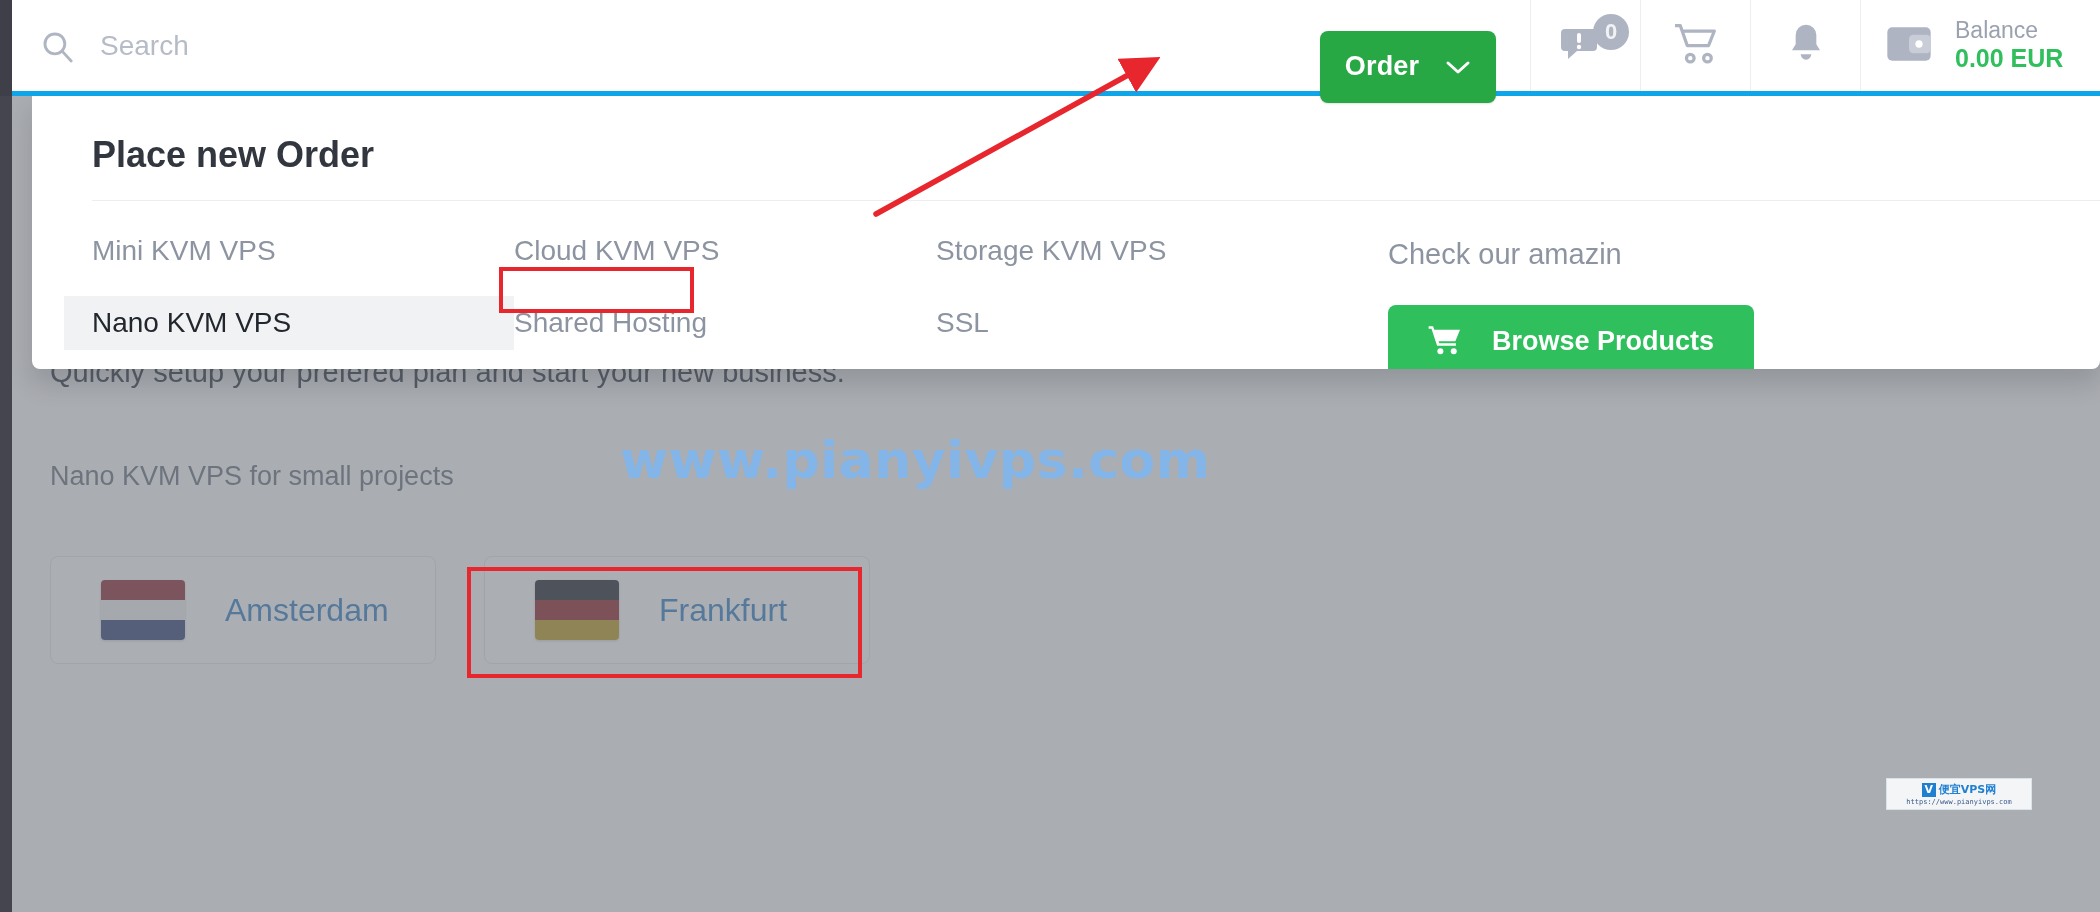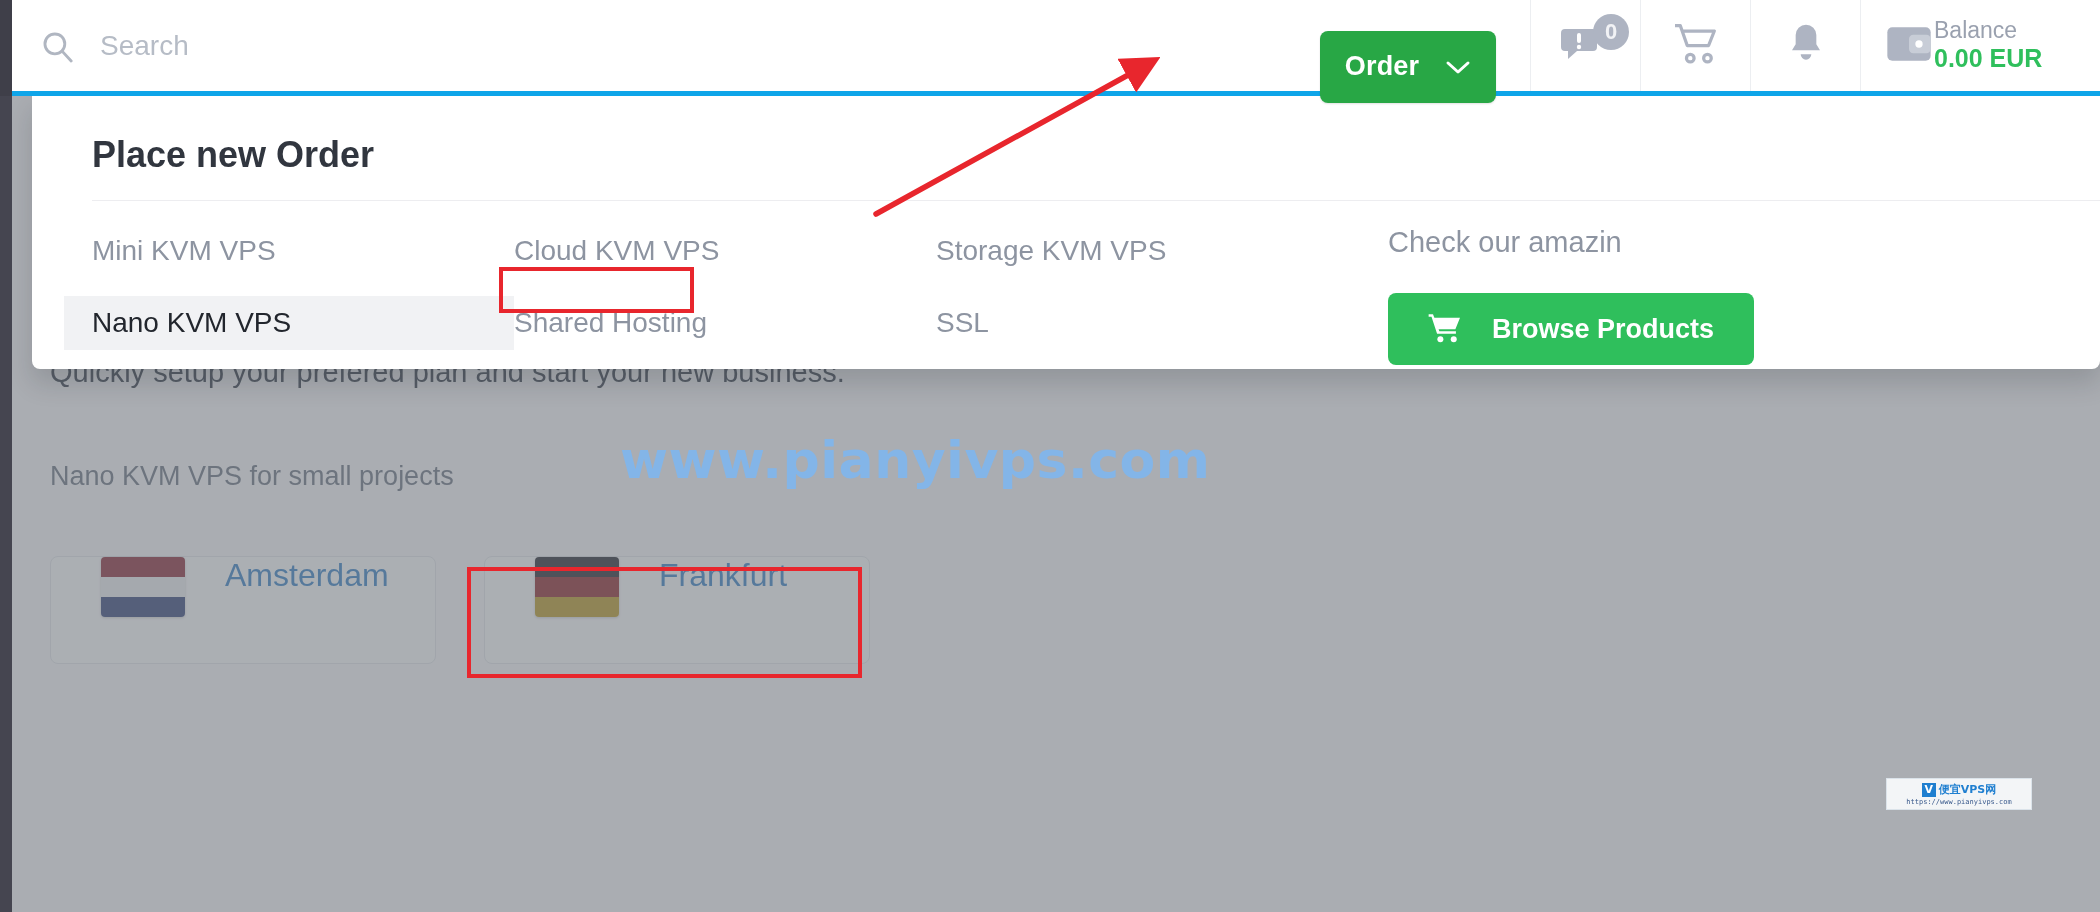--- a/index.html
+++ b/index.html
@@ -80,21 +80,21 @@
     width: 110px;
     border-left: 1px solid #eceef1;
     display: flex; align-items: center; justify-content: center;
     position: relative;
     cursor: pointer;
   }
   .hdr-cell.balance {
     width: 240px;
     justify-content: flex-start;
     padding-left: 26px;
-    gap: 3px;
+    gap: 24px;
   }
   .icon-gray { color: #aeb4c2; }
   .badge {
     position: absolute;
     left: 62px; top: 14px;
     min-width: 36px; height: 36px;
     border-radius: 50%;
     background: #aeb4c2;
     color: #f1f2f5;
     font-size: 22px; font-weight: 700;
@@ -119,21 +119,21 @@
   .bg-section {
     position: absolute; left: 38px; top: 365px;
     font-size: 27px; color: #6d7684; white-space: nowrap;
   }
   .loc-cards { position: absolute; left: 38px; top: 460px; display: flex; gap: 48px; }
   .loc-card {
     width: 386px; height: 108px;
     border: 1px solid #dfe2e7;
     border-radius: 8px;
     background: #f7f8f9;
-    display: flex; 
+    display: flex; align-items: center;
     padding-left: 50px; gap: 40px;
     cursor: pointer;
   }
   .flag { width: 84px; height: 60px; border-radius: 4px; overflow: hidden;
           box-shadow: 0 1px 3px rgba(0,0,0,.18); display: flex; flex-direction: column; }
   .flag span { flex: 1 1 0; display: block; }
   .loc-name { font-size: 32px; color: #3b82c4; }
 
   
   .scrim {
@@ -173,21 +173,21 @@
     line-height: 1;
     padding: 13px 0 13px 28px;
     margin-left: -28px;
     cursor: pointer;
     white-space: nowrap;
   }
   .dd-link.spaced { margin-top: 18px; }
   .dd-link.hover { background: #f1f2f4; color: #22262d; }
   .promo-text {
     font-size: 29px; color: #8d94a1; white-space: nowrap;
-    margin-top: 2px; display: block;
+    margin-top: 14px; display: block;
   }
   .browse-btn {
     margin-top: 34px;
     display: inline-flex; align-items: center; gap: 30px;
     height: 72px; padding: 0 40px;
     background: #2fbf5c; border: none; border-radius: 8px;
     cursor: pointer;
     white-space: nowrap;
   }
   .browse-label { color: #fff; font-size: 27px; font-weight: 700; }

